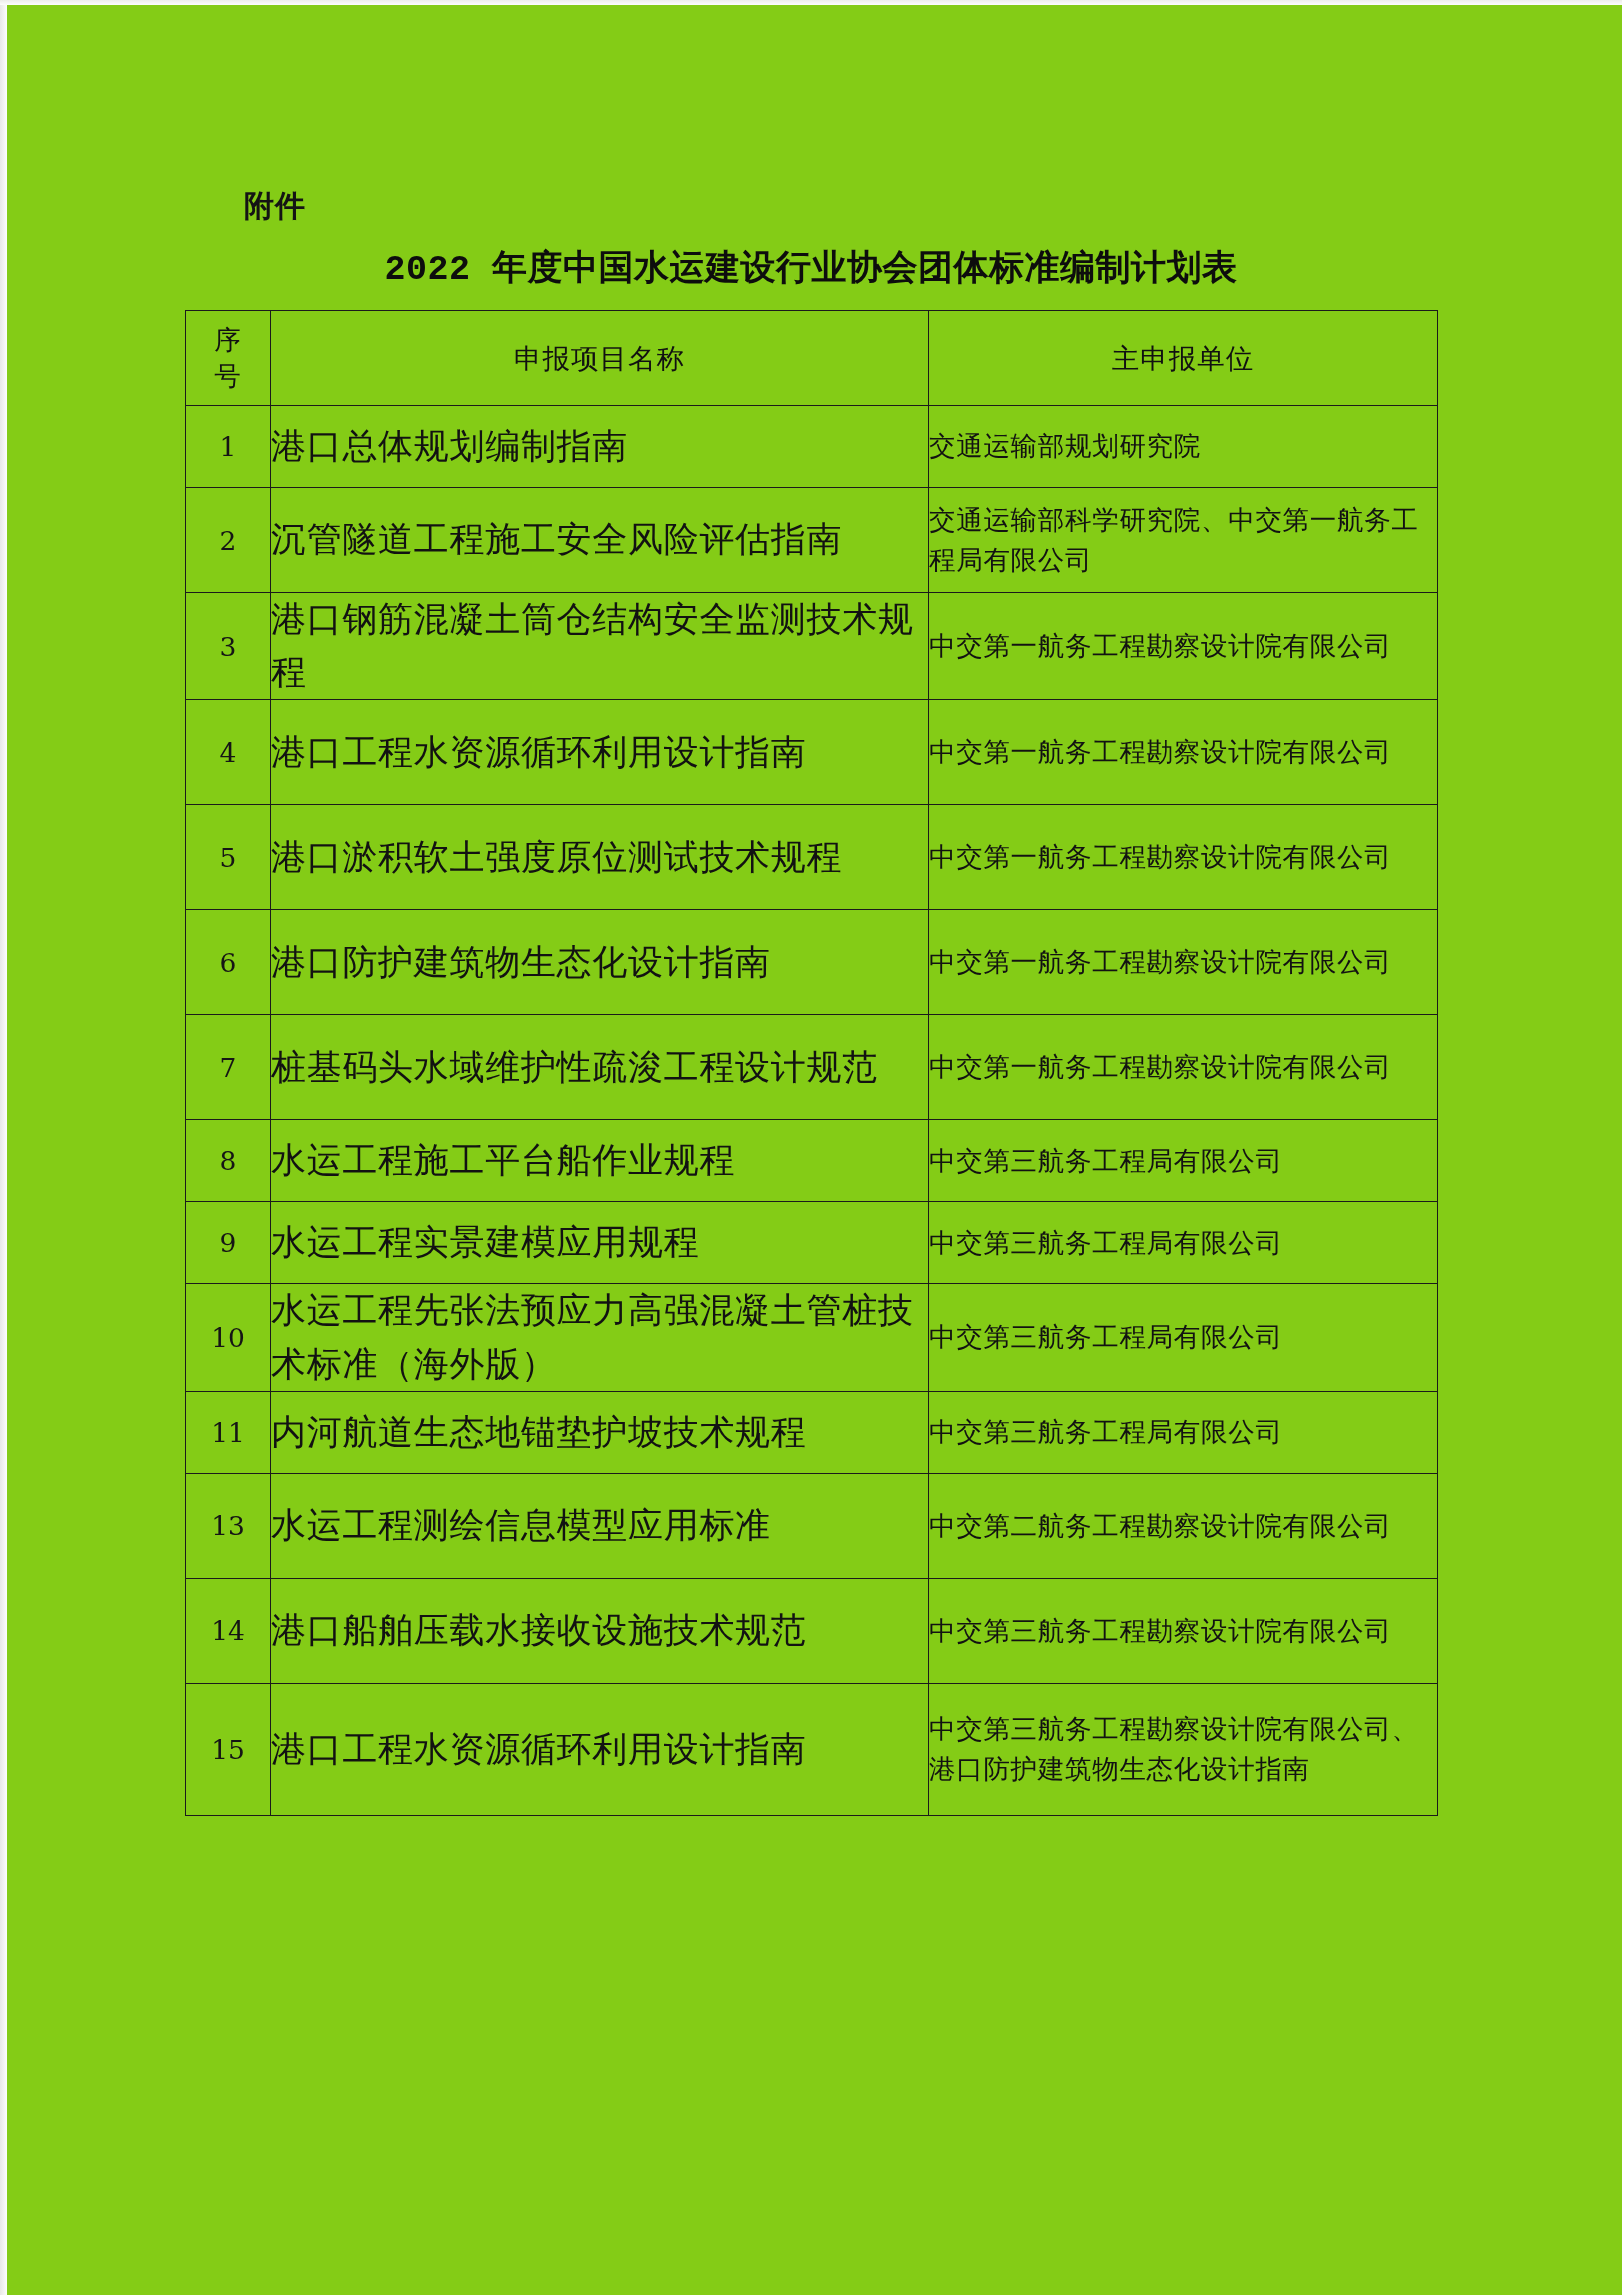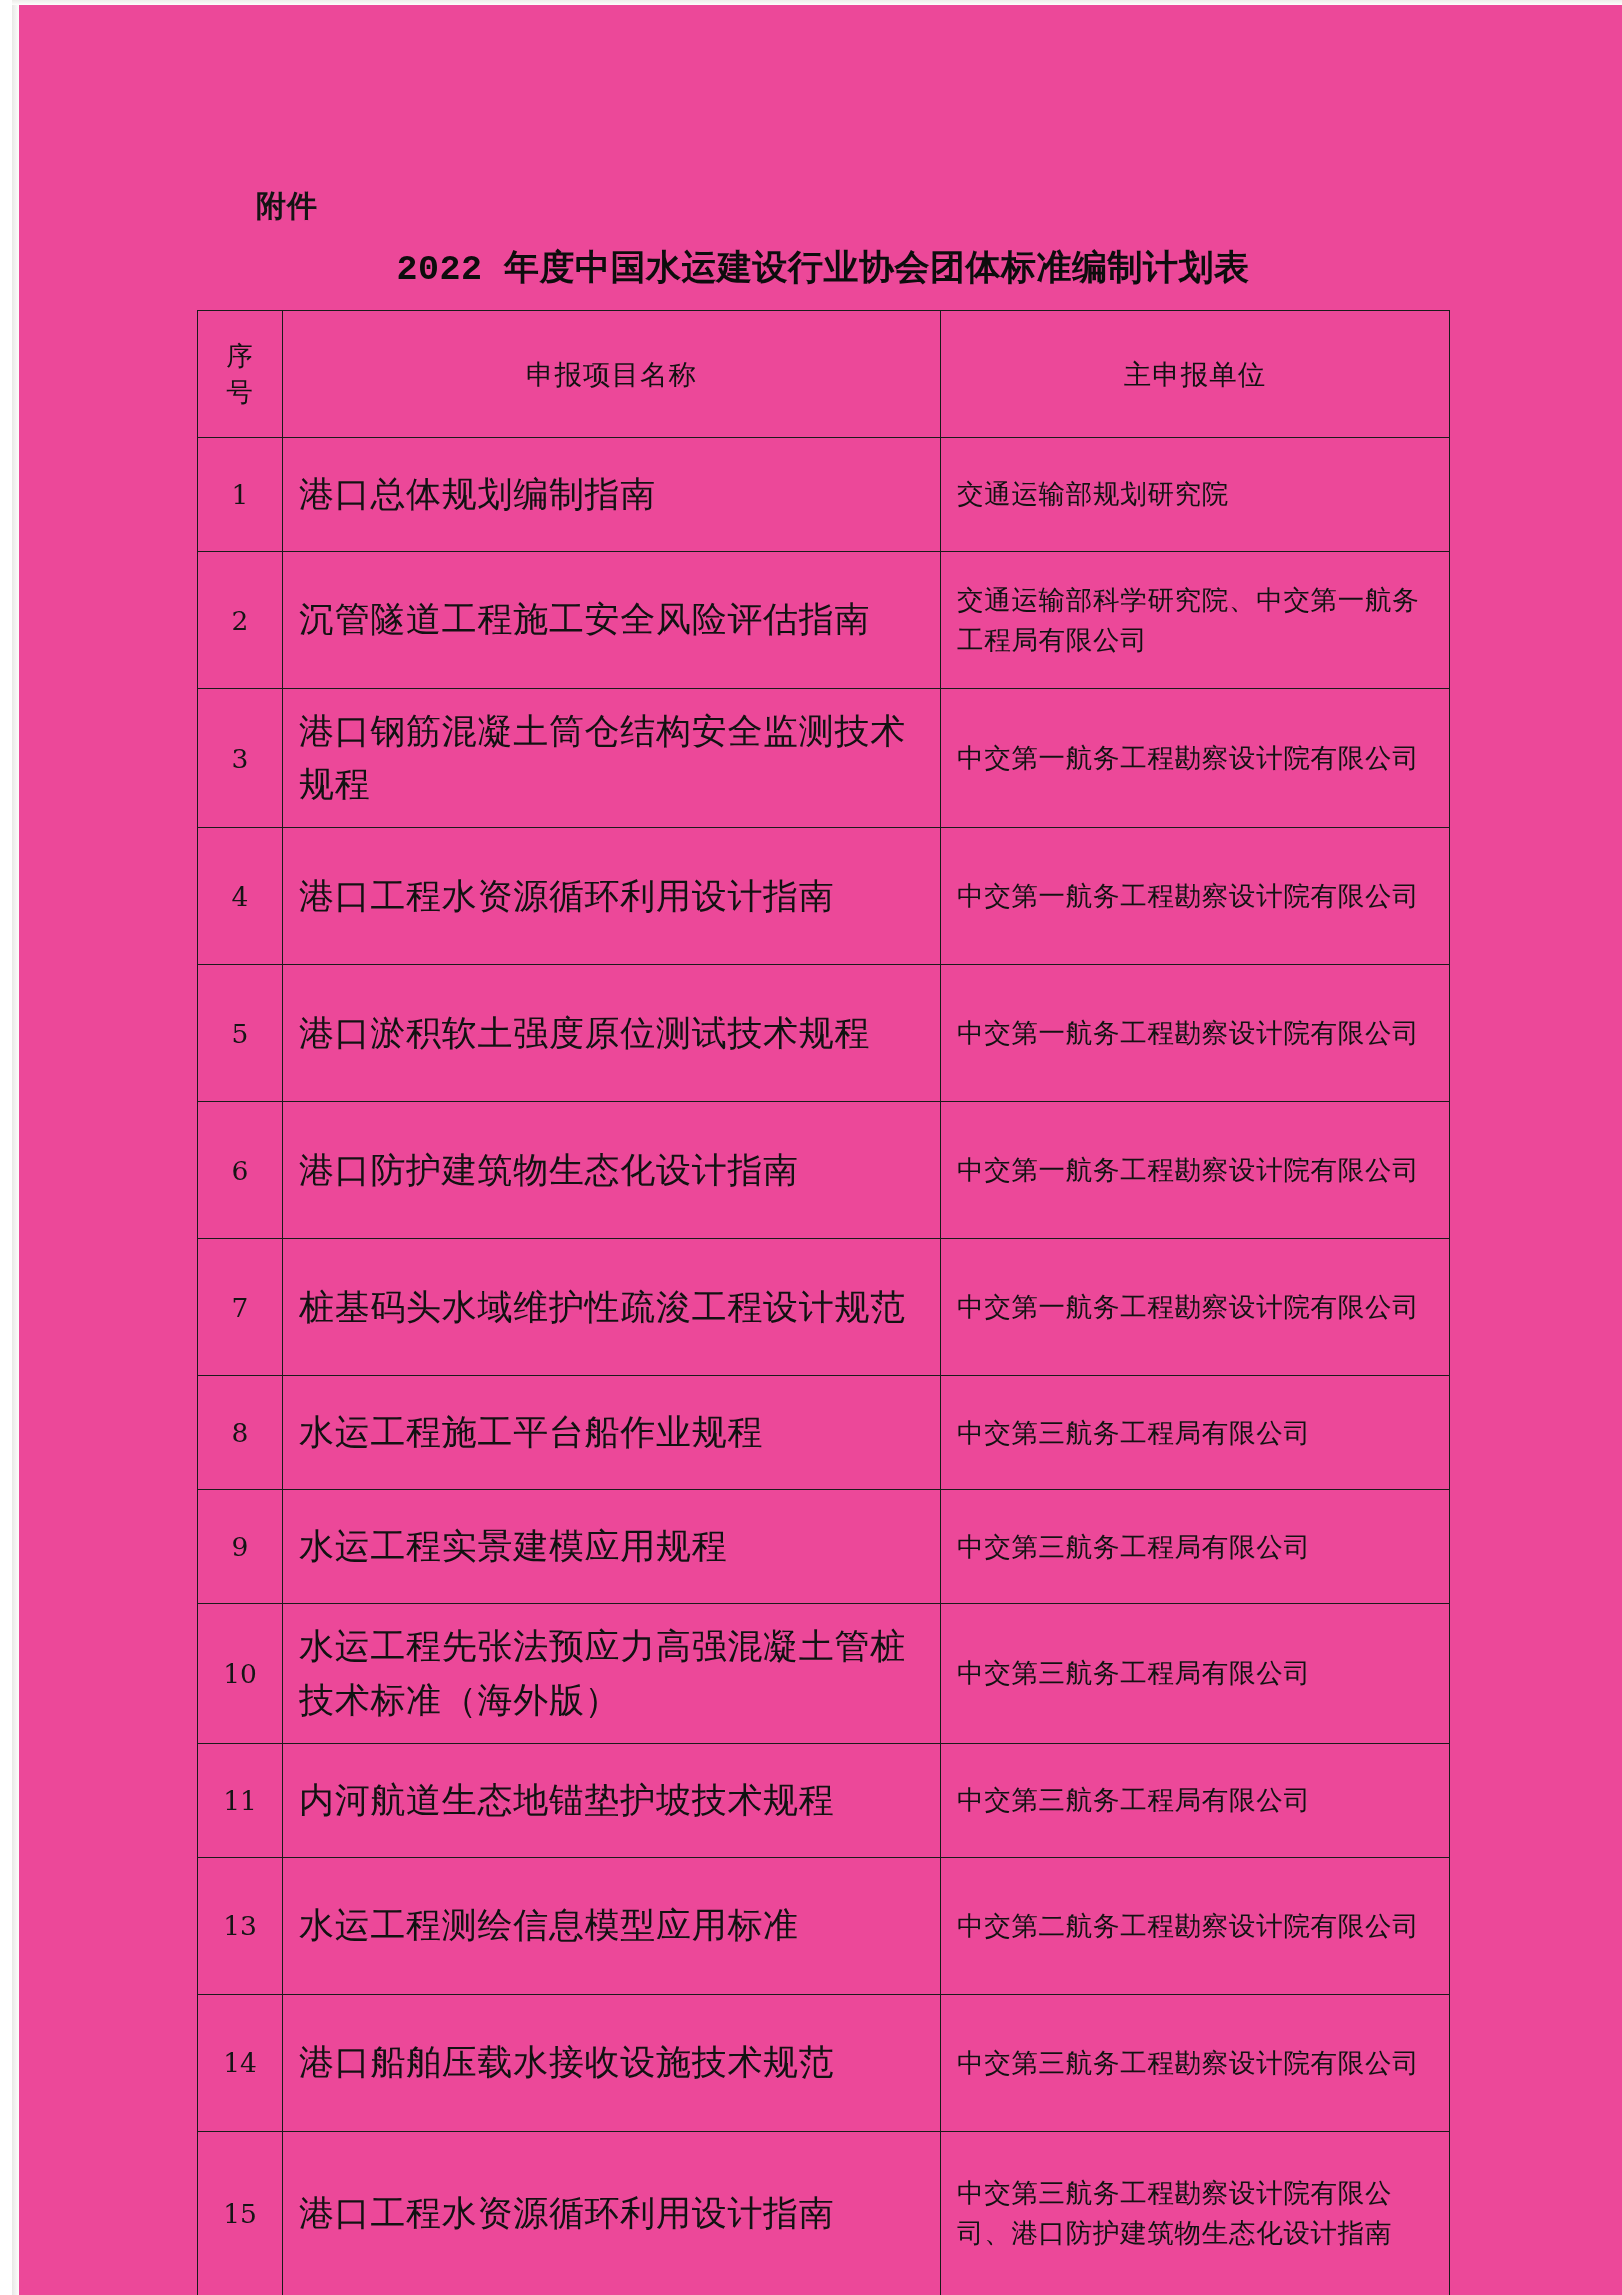--- a/index.html
+++ b/index.html
@@ -12,22 +12,21 @@
     height: 2295px;
     font-family: "DejaVu Serif", "Liberation Serif", serif;
     color: #1a1a1a;
     position: relative;
     overflow: hidden;
   }
   
   .page {
     position: absolute;
     inset: 0;
-    background: #ec4899;
-    margin-left: 12px;
+    background: #84cc16;
   }
   .scan-edge-left {
     position: absolute;
     left: 0; top: 0; bottom: 0;
     width: 6.9px;
     background: linear-gradient(to right, #e8e8e6, #fdfdfc);
   }
   .scan-edge-top {
     position: absolute;
     left: 0; right: 0; top: 0;
@@ -67,21 +66,21 @@
     width: 1252px;
   }
 
   table.plan-table {
     border-collapse: collapse;
     width: 1252px;
     table-layout: fixed;
   }
   table.plan-table td, table.plan-table th {
     border: 1.5px solid #1b1b1b;
-    padding: 16px;
+    padding: 0;
     vertical-align: middle;
     font-weight: normal;
   }
 
   col.c-seq { width: 85px; }
   col.c-name { width: 658px; }
   col.c-unit { width: 509px; }
 
   .hdr-cell {
     text-align: center;

